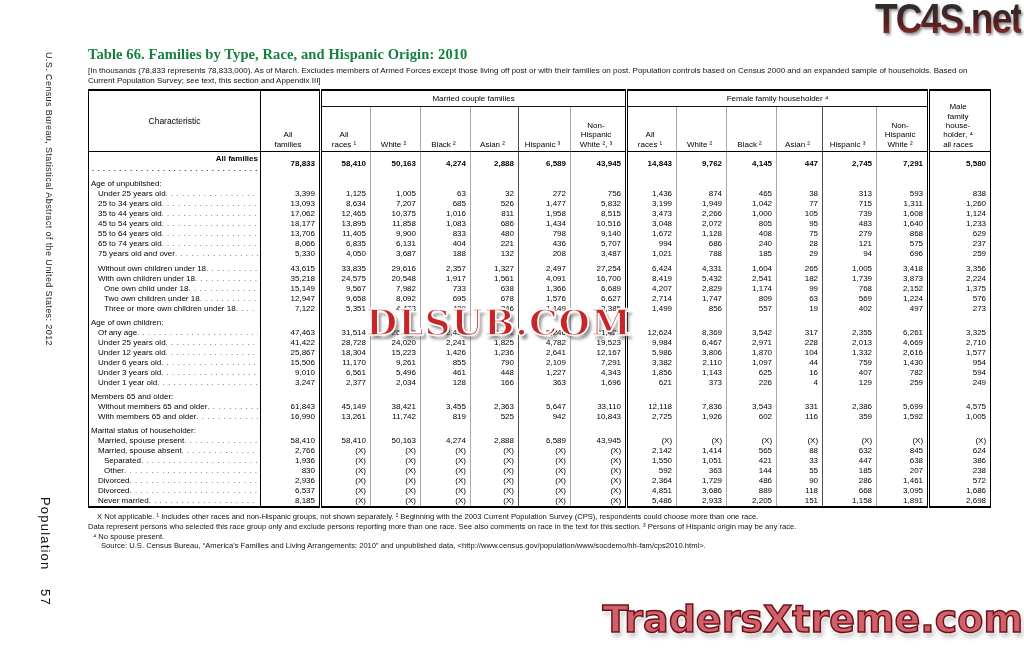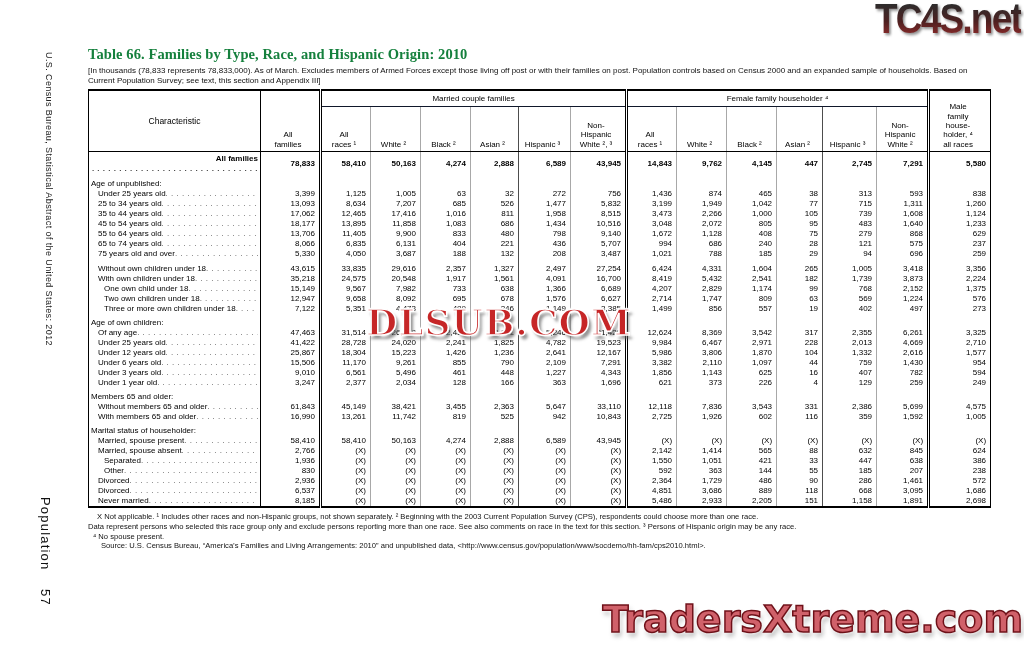--- a/index.html
+++ b/index.html
@@ -201,21 +201,21 @@
             <td class="num b-lt">1,311</td>
             <td class="num b-dbl">1,260</td>
           </tr>
           <tr>
             <td class="lbl ind1">
               <span class="t">35 to 44 years old</span>
               <span class="dots"></span>
             </td>
             <td class="num b-dark">17,062</td>
             <td class="num b-dbl">12,465</td>
-            <td class="num b-lt">17,416</td>
+            <td class="num b-lt">10,375</td>
             <td class="num b-lt">1,016</td>
             <td class="num b-lt">811</td>
             <td class="num b-mid">1,958</td>
             <td class="num b-lt">8,515</td>
             <td class="num b-dbl">3,473</td>
             <td class="num b-lt">2,266</td>
             <td class="num b-lt">1,000</td>
             <td class="num b-lt">105</td>
             <td class="num b-mid">739</td>
             <td class="num b-lt">1,608</td>

